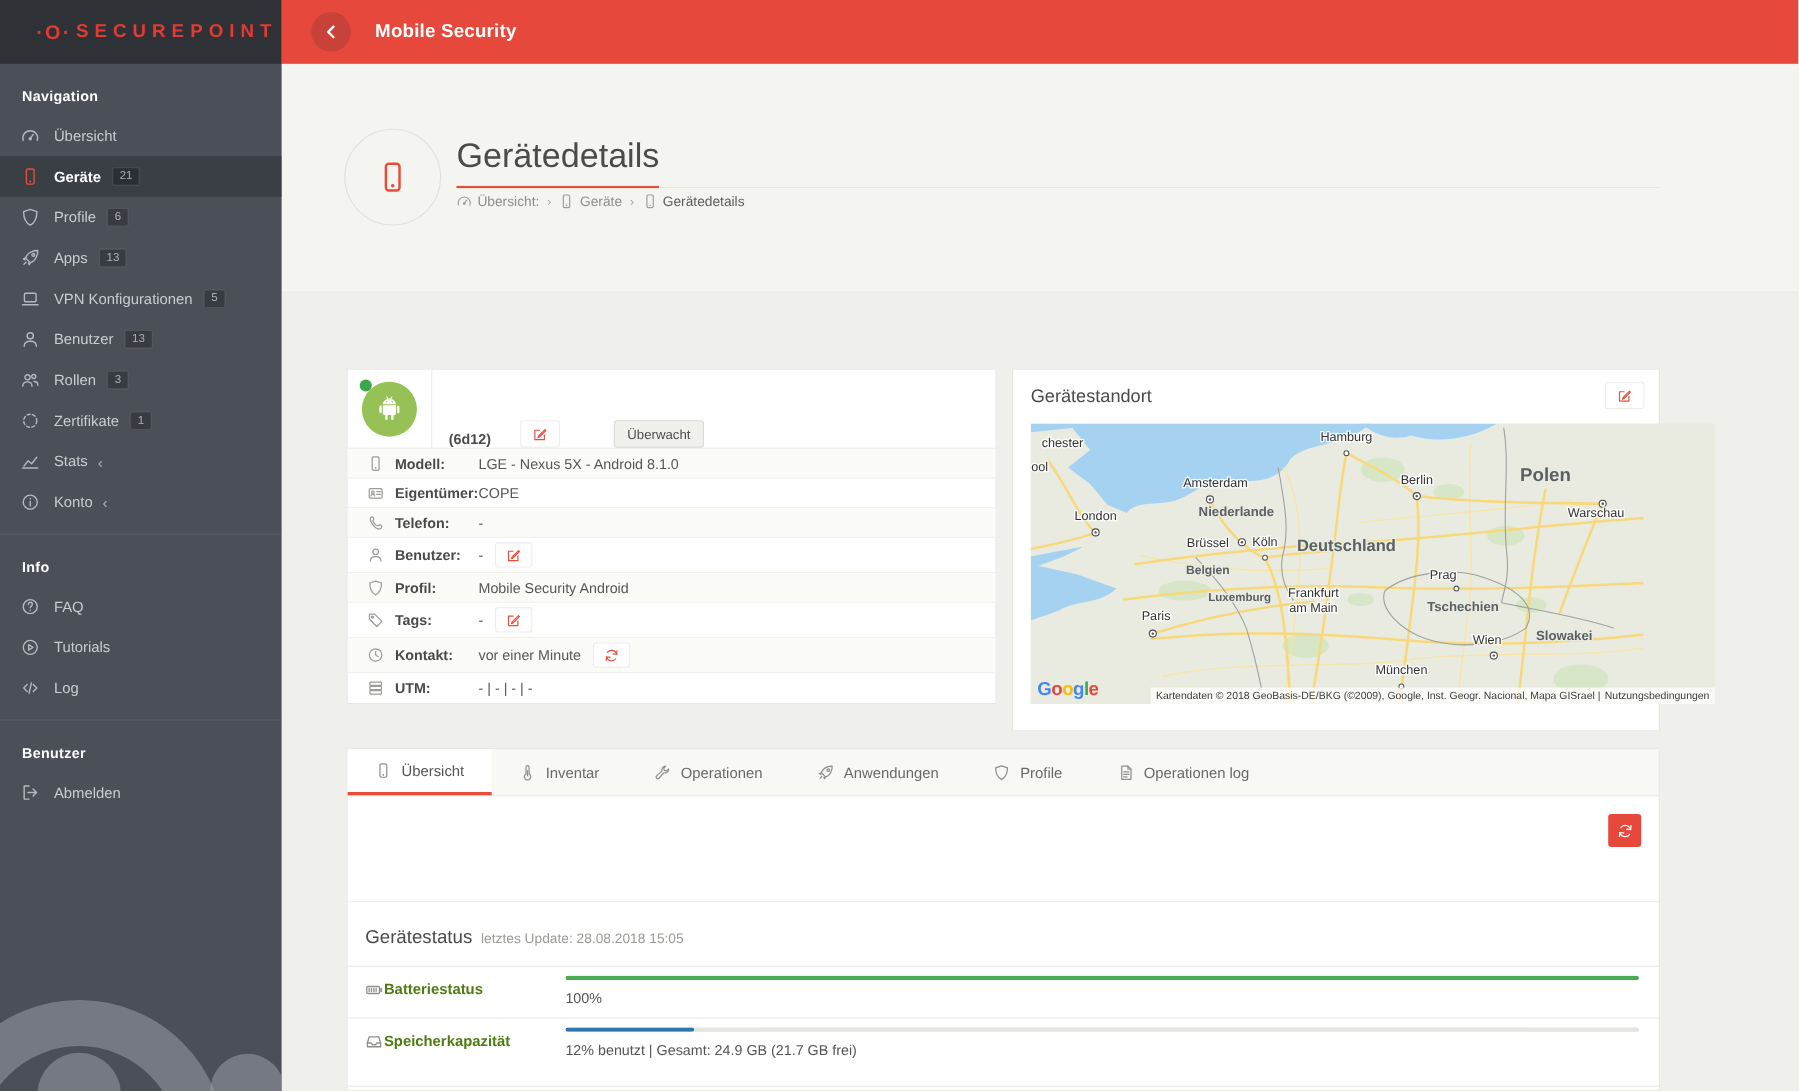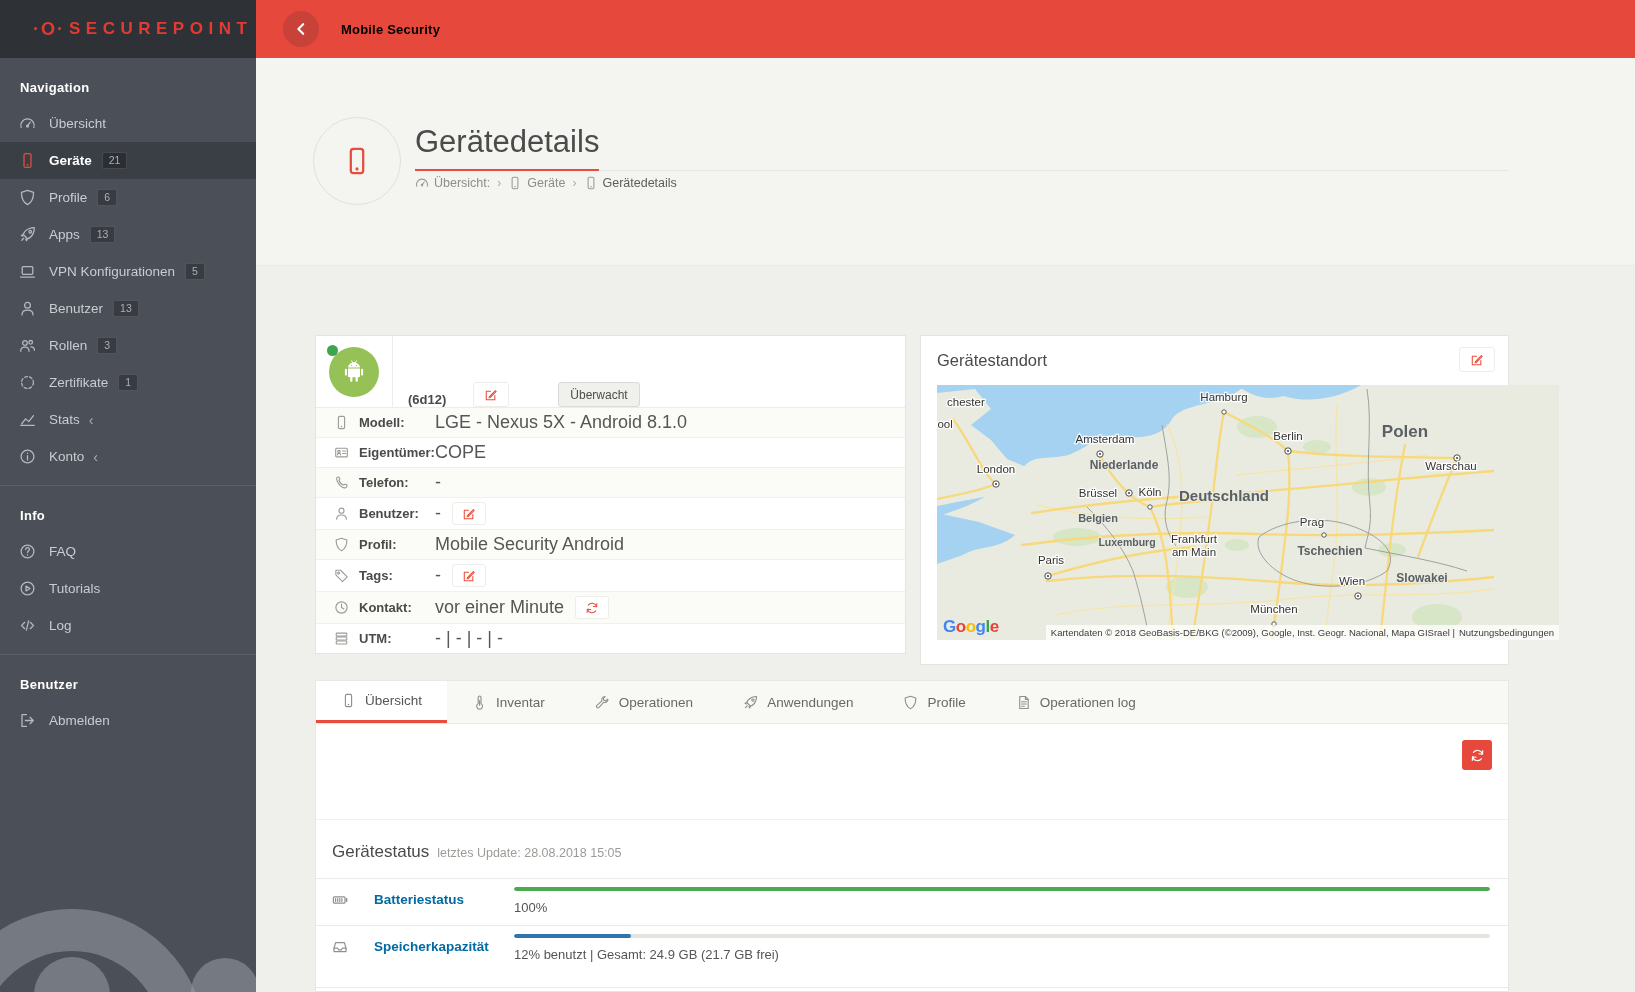--- a/index.html
+++ b/index.html
@@ -21,21 +21,21 @@
   .nav-item.active .icon { color:#e74c3c; }
   .nav-badge { margin-left:10px; background:rgba(0,0,0,.25); border:1px solid rgba(255,255,255,.13); color:#aab0b5; font-size:10.5px; font-weight:normal; border-radius:2px; padding:1px 6px; line-height:13px; }
   .nav-chev { margin-left:9px; color:#aab0b5; font-size:14px; line-height:1; }
   .icon svg { width:100%; height:100%; display:block; }
   .watermark { position:absolute; left:0; bottom:0; width:256px; height:140px; pointer-events:none; }
 
   
   .topbar { position:absolute; left:256px; top:0; width:1379px; height:58px; background:#e6493b; display:flex; align-items:center; padding-left:27px; z-index:2; }
   .back-btn { width:36px; height:36px; border-radius:50%; background:#c8423a; color:#fff; display:flex; align-items:center; justify-content:center; cursor:pointer; }
   .back-btn .icon { width:14px; height:14px; }
-  .topbar-title { color:#000000; font-size:13px; font-weight:bold; margin-left:22px; letter-spacing:.2px; }
+  .topbar-title { color:#ffffff; font-size:17px; font-weight:bold; margin-left:22px; letter-spacing:.2px; }
 
   
   .band { position:absolute; left:256px; top:58px; width:1379px; height:208px; background:#f4f4f1; border-bottom:1px solid #e9e9e5; }
   .avatar-ring { position:absolute; left:313px; top:117px; width:88px; height:88px; border:1px solid #e0e0dc; border-radius:50%; display:flex; align-items:center; justify-content:center; color:#e74c3c; }
   .avatar-ring .icon { width:30px; height:30px; }
   .title-wrap { position:absolute; left:415px; top:124px; width:1094px; border-bottom:1px solid #e7e7e3; }
   .page-title { display:inline-block; font-size:31px; color:#4b4b4b; font-weight:normal; padding-bottom:9px; border-bottom:2px solid #e74c3c; margin-bottom:-1px; }
   .breadcrumb { position:absolute; left:415px; top:176px; display:flex; align-items:flex-end; font-size:12.5px; color:#8d8d89; }
   .crumb { display:flex; align-items:center; gap:5px; cursor:pointer; }
   .crumb .icon { width:14px; height:14px; color:#9a9a96; }
@@ -54,21 +54,21 @@
   .dev-name { font-size:13px; font-weight:bold; color:#4a4a4a; }
   .btn-sm { min-width:36px; height:25px; background:#fff; border:1px solid #ededea; border-radius:3px; color:#e74c3c; display:inline-flex; align-items:center; justify-content:center; cursor:pointer; padding:0 9px; }
   .btn-sm .icon { width:14px; height:14px; }
   .chip { height:25px; background:#f0f0ed; border:1px solid #d9d9d5; border-radius:3px; font-size:12px; color:#4c4c4c; display:inline-flex; align-items:center; padding:0 11px; margin-left:22px; }
   .dev-rows .row { display:flex; align-items:center; padding:4px 10px 4px 18px; min-height:27px; border-bottom:1px solid #f0f0ed; }
   .dev-rows .row:nth-child(odd) { background:#fbfbf8; }
   .dev-rows .row:last-child { border-bottom:none; }
   .row-label { width:101px; display:flex; gap:10px; color:#4a4a4a; flex:0 0 101px; }
   .row-label .icon { width:15px; height:15px; color:#9b9b97; flex:0 0 15px; margin-top:1px; }
   .row-label .lbl { font-size:13px; font-weight:bold; line-height:17px; }
-  .row-value { font-size:18px; color:#565656; display:flex; align-items:center; gap:11px; }
+  .row-value { font-size:13px; color:#565656; display:flex; align-items:center; gap:11px; }
   .row .btn-sm { height:23px; min-width:34px; }
 
   
   .map-card { position:absolute; left:920px; top:335px; width:589px; height:330px; padding:15px 16px; }
   .map-title { font-size:16.5px; color:#4a4a4a; font-weight:normal; }
   .map-edit { position:absolute; right:13px; top:11px; }
   .map-box { position:relative; margin-top:15px; width:622px; height:255px; overflow:hidden; background:#e9ebe0; cursor:grab; }
   .map-box svg.mapsvg { position:absolute; left:0; top:0; }
   .google-logo { position:absolute; left:6px; bottom:3px; font-size:17px; font-weight:bold; letter-spacing:-.5px; }
   .map-attrib { position:absolute; right:0; bottom:0; background:rgba(255,255,255,.75); font-size:9.5px; color:#3c3c3c; padding:2px 5px; display:flex; gap:4px; }
@@ -85,21 +85,21 @@
   .panel-toolbar { position:relative; height:96px; border-bottom:1px solid #f0f0ec; }
   .refresh-big { position:absolute; right:16px; top:16px; width:30px; height:30px; background:#e6493b; border-radius:3px; color:#fff; display:flex; align-items:center; justify-content:center; cursor:pointer; }
   .refresh-big .icon { width:15px; height:15px; }
   .status-head { margin:22px 16px 0; display:flex; align-items:baseline; gap:8px; }
   .status-title { font-size:17px; color:#4a4a4a; font-weight:normal; }
   .status-sub { font-size:12.5px; color:#9b9b97; }
   .status-table { margin-top:16px; }
   .status-row { display:flex; border-bottom:1px solid #eceae7; min-height:43px; }
   .status-row:first-child { border-top:1px solid #eceae7; }
   .status-row:last-child { min-height:62px; }
-  .st-label { width:198px; flex:0 0 198px; padding:13px 0 0 16px; display:flex; gap:26px; color:#0369a1; }
+  .st-label { width:198px; flex:0 0 198px; padding:13px 0 0 16px; display:flex; gap:1px; color:#4d7c0f; }
   .st-label .icon { width:16px; height:16px; color:#8f8f8b; }
   .st-label .lbl { font-size:13.5px; font-weight:bold; }
   .st-value { flex:1; padding:8px 18px 10px 0; }
   .bar { height:4px; border-radius:2px; background:#e4e4e1; overflow:hidden; }
   .bar-fill { height:100%; border-radius:2px; }
   .bar-text { font-size:13px; color:#555; margin-top:9px; }
 </style>
 </head>
 <body>
 

